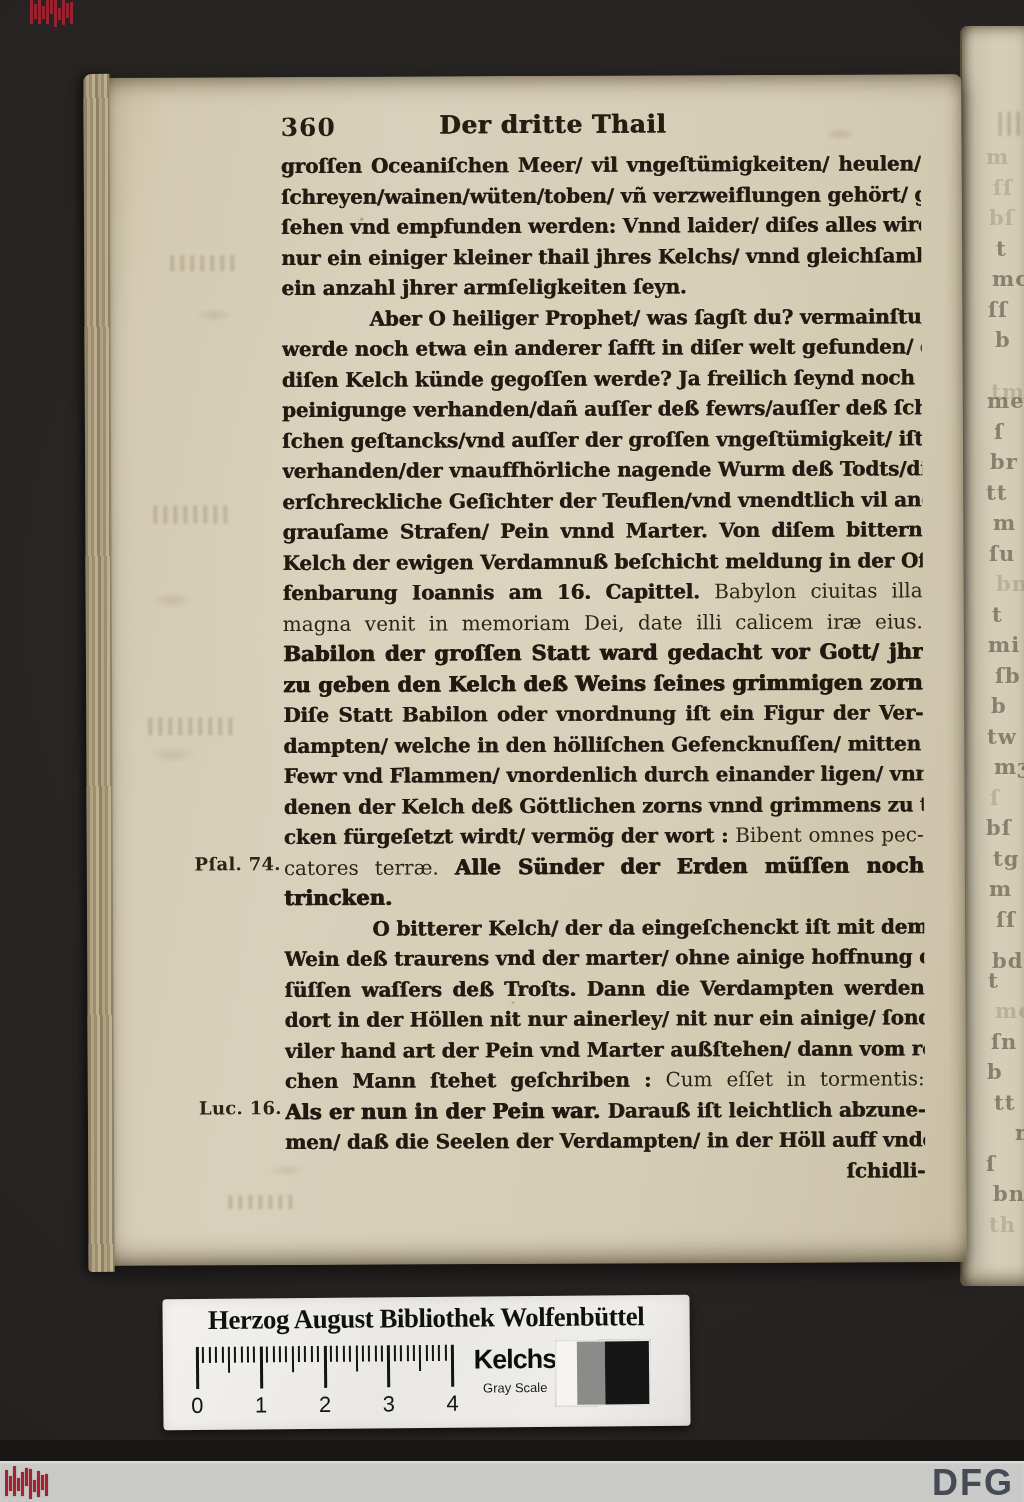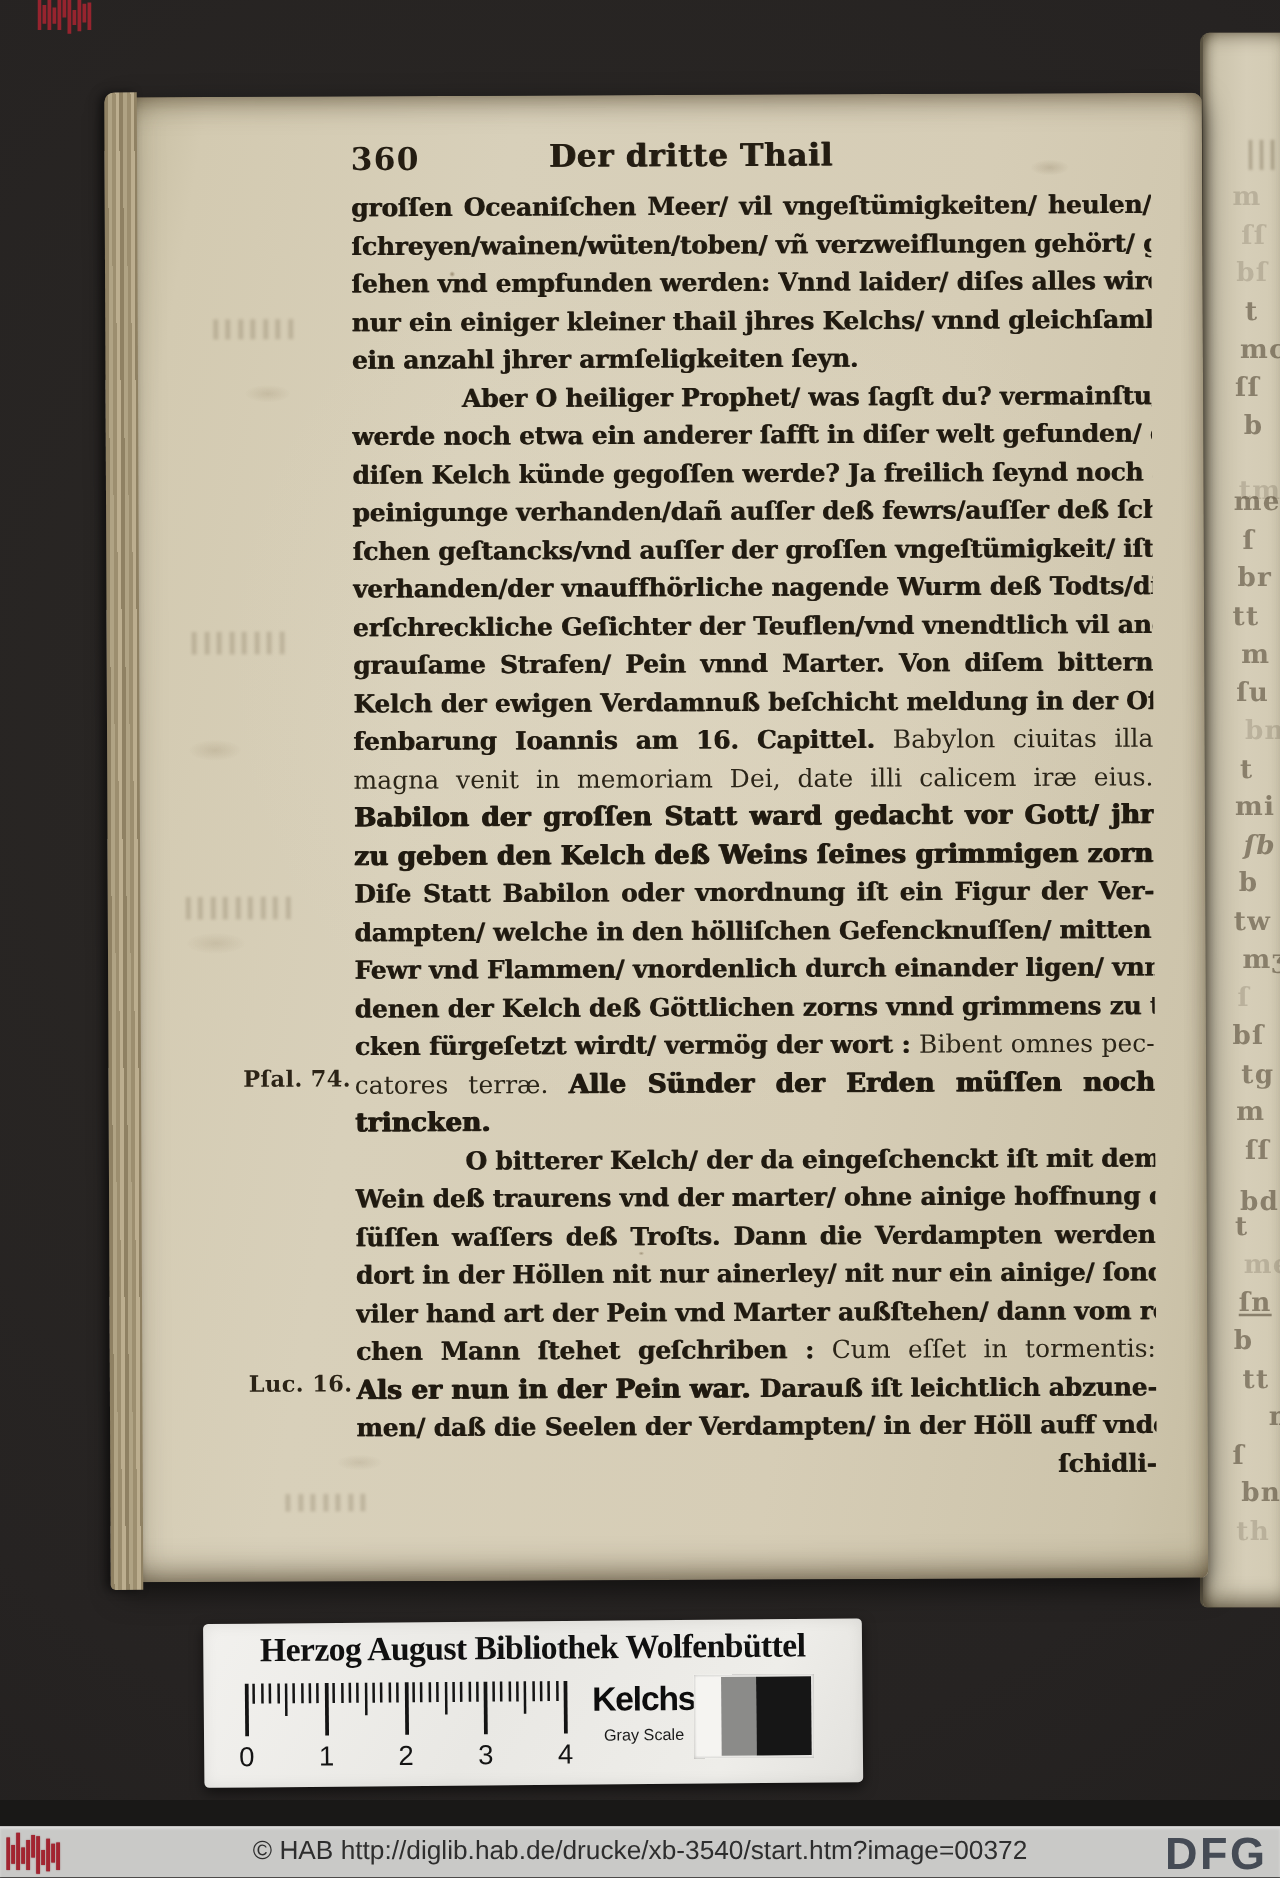--- a/index.html
+++ b/index.html
@@ -125,33 +125,33 @@
         <i style="top: 213.5px; left: 5px; opacity: 0.35; margin-top: 21px;">tm</i>
         <i style="top: 244px; left: 1px;">me</i>
         <i style="top: 274.5px; left: 8px;">ſ</i>
         <i style="top: 305px; left: 4px;">br</i>
         <i style="top: 335.5px; left: 0px;">tt</i>
         <i style="top: 366px; left: 7px;">m</i>
         <i style="top: 396.5px; left: 3px;">ſu</i>
         <i style="top: 427px; left: 10px; opacity: 0.35;">bn</i>
         <i style="top: 457.5px; left: 6px;">t</i>
         <i style="top: 488px; left: 2px;">mi</i>
-        <i style="top: 518.5px; left: 9px; font-style: italic;">ſb</i>
+        <i style="top: 518.5px; left: 9px;">ſb</i>
         <i style="top: 549px; left: 5px;">b</i>
         <i style="top: 579.5px; left: 1px;">tw</i>
         <i style="top: 610px; left: 8px;">mʒ</i>
         <i style="top: 640.5px; left: 4px; opacity: 0.35;">ſ</i>
         <i style="top: 671px; left: 0px;">bſ</i>
         <i style="top: 701.5px; left: 7px;">tg</i>
         <i style="top: 732px; left: 3px;">m</i>
         <i style="top: 762.5px; left: 10px;">ſſ</i>
         <i style="top: 804px; left: 6px;">bd</i>
         <i style="top: 823.5px; left: 2px;">t</i>
         <i style="top: 854px; left: 9px; opacity: 0.35;">me</i>
-        <i style="top: 884.5px; left: 5px; text-decoration: underline;">ſn</i>
+        <i style="top: 884.5px; left: 5px;">ſn</i>
         <i style="top: 915px; left: 1px;">b</i>
         <i style="top: 945.5px; left: 8px;">tt</i>
         <i style="top: 976px; left: 4px; margin-left: 25px;">mt</i>
         <i style="top: 1006.5px; left: 0px;">ſ</i>
         <i style="top: 1037px; left: 7px;">bn</i>
         <i style="top: 1067.5px; left: 3px; opacity: 0.35;">th</i>
       </div>
   </div>
 
   <div class="page">
@@ -267,18 +267,17 @@
       <span class="b1"></span>
       <span class="b2"></span>
       <span class="b3"></span>
     </div>
   </div>
 
   <div class="darkband"></div>
 
   <div class="footerbar">
     <div class="hab-bars"><i style="height: 26px; margin-top: 4px;"></i><i style="height: 15px; margin-top: 10px;"></i><i style="height: 30px; margin-top: 0px;"></i><i style="height: 13px; margin-top: 12px;"></i><i style="height: 24px; margin-top: 6px;"></i><i style="height: 18px; margin-top: 2px;"></i><i style="height: 30px; margin-top: 3px;"></i><i style="height: 12px; margin-top: 14px;"></i><i style="height: 26px; margin-top: 5px;"></i><i style="height: 15px; margin-top: 9px;"></i><i style="height: 22px; margin-top: 8px;"></i></div>
-    <div class="copyright">© HAB http://diglib.hab.de/drucke/xb-3540/start.htm?image=00372</div>
     <div class="dfg">DFG</div>
   </div>
 
   <div class="hab-top"><i style="height: 26px; margin-top: 4px;"></i><i style="height: 15px; margin-top: 10px;"></i><i style="height: 30px; margin-top: 0px;"></i><i style="height: 13px; margin-top: 12px;"></i><i style="height: 24px; margin-top: 6px;"></i><i style="height: 18px; margin-top: 2px;"></i><i style="height: 30px; margin-top: 3px;"></i><i style="height: 12px; margin-top: 14px;"></i><i style="height: 26px; margin-top: 5px;"></i><i style="height: 15px; margin-top: 9px;"></i><i style="height: 22px; margin-top: 8px;"></i></div>
 </div>
 
 </body></html>

